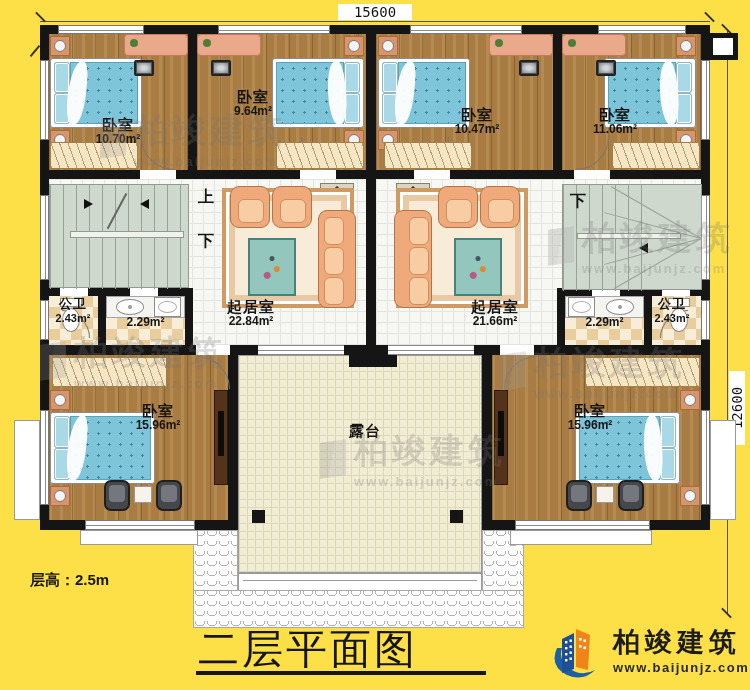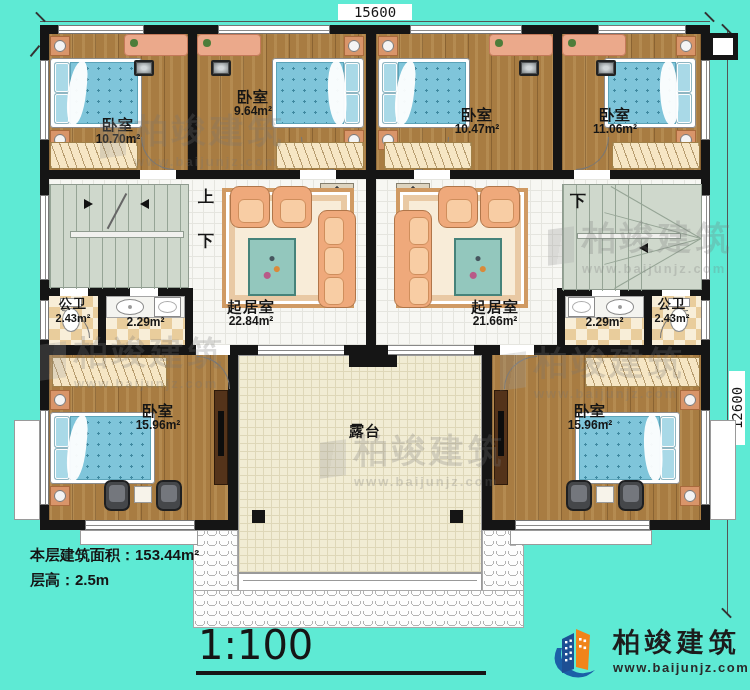--- a/index.html
+++ b/index.html
@@ -1,16 +1,16 @@
 <!DOCTYPE html>
 <html><head>
 <meta charset="utf-8">
 <style>
   html,body{margin:0;padding:0;background:#fff;}
-  #canvas{position:relative;width:750px;height:690px;background:#5eead4;overflow:hidden;
+  #canvas{position:relative;width:750px;height:690px;background:#fde047;overflow:hidden;
           font-family:"Liberation Sans","DejaVu Sans",sans-serif;color:#151515;}
   
   .wall{position:absolute;background:#151515;}
   .gap{position:absolute;background:#fff;}
   .winh{position:absolute;background:#fff;border:1px solid #767676;box-sizing:border-box;}
   .winh::after{content:"";position:absolute;left:0;right:0;top:50%;height:1px;background:#8a8a8a;}
   .winv{position:absolute;background:#fff;border:1px solid #767676;box-sizing:border-box;}
   .winv::after{content:"";position:absolute;top:0;bottom:0;left:50%;width:1px;background:#8a8a8a;}
   .sill{position:absolute;background:#fff;border:1px solid #9a9a9a;box-sizing:border-box;}
   .slide{position:absolute;background:#fff;border-top:1px solid #888;border-bottom:1px solid #888;box-sizing:border-box;}
@@ -424,25 +424,24 @@
       </div>
   </div>
   <div class="wm" style="left:320px;top:428px;">
     <div class="wm-glyph"></div>
     <div>
         <div class="wm-name">柏竣建筑</div>
          <div class="wm-url">www.baijunjz.com</div>
       </div>
   </div>
 
-  <div class="note" style="left:30px;top:546px;">本层建筑面积：153.44m²</div>
   <div class="note" style="left:30px;top:571px;">层高：2.5m</div>
 
   <div class="title-row" style="left:198px;top:622px;">
-    <span class="title-scale">1:100</span>
+    <span class="title-main">二层平面图</span>
   </div>
   <div class="title-rule" style="left:196px;top:671px;width:290px;height:4px;"></div>
 
   <div class="brand" style="left:545px;top:620px;">
     <svg width="60" height="58" viewBox="0 0 60 58">
       <path d="M12 28 Q4 46 22 55 Q38 62 50 50 Q37 57 25 49 Q13 41 17 28 Z" fill="#1b5fa7"></path>
       <polygon points="17,19 29,13 29,49 17,53" fill="#1d4f94"></polygon>
       <polygon points="31,9 45,15 43,50 31,47" fill="#f08419"></polygon>
       <g fill="#ffffff">
         <rect x="20" y="21" width="2.4" height="2.4"></rect>

